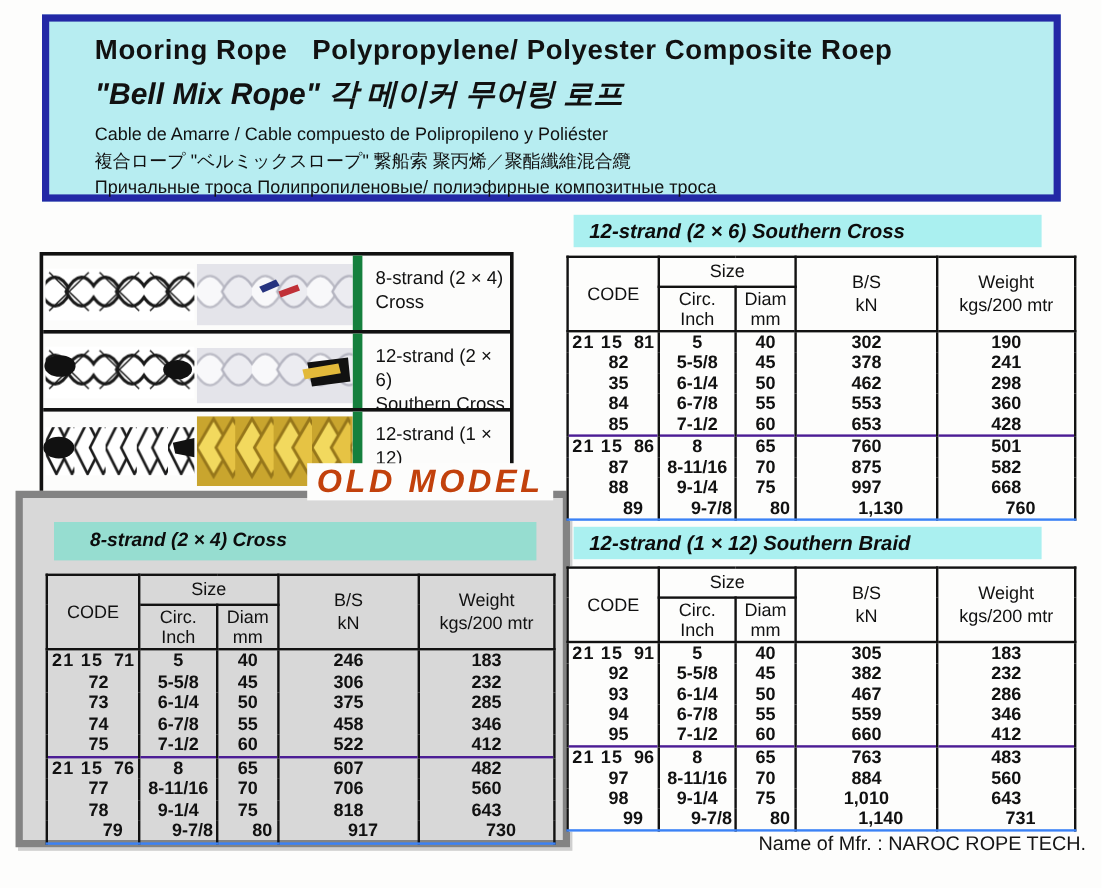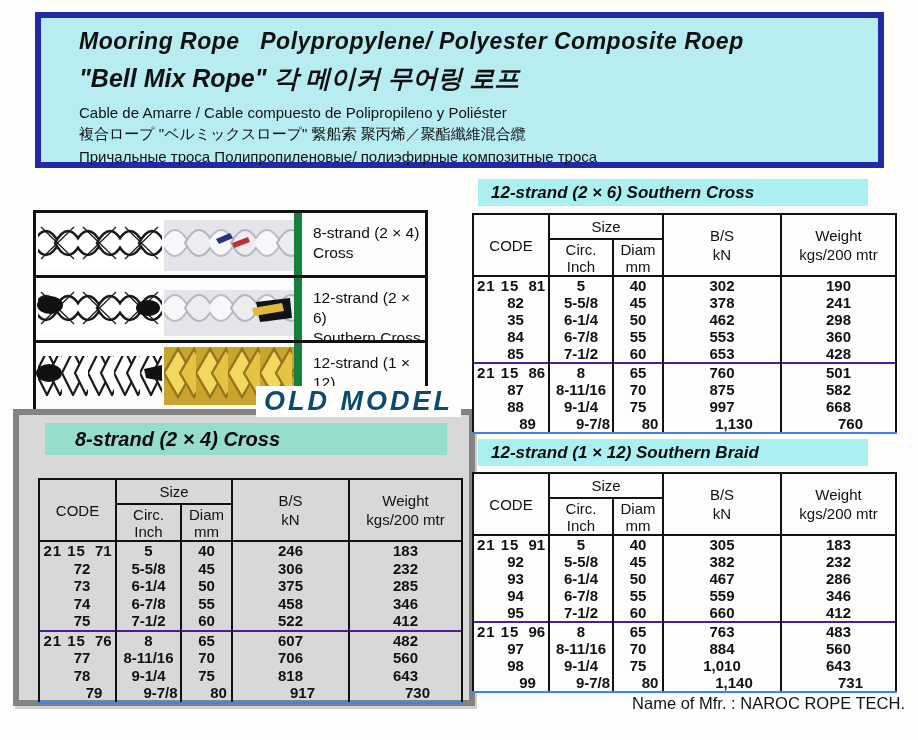--- a/index.html
+++ b/index.html
@@ -7,51 +7,51 @@
   .page {
     position:relative; width:918px; height:740px; overflow:hidden;
     background:#fdfdfc; font-family:"Liberation Sans", sans-serif; color:#111;
   }
 
   
   .header-box {
     position:absolute; left:35px; top:12px; width:849px; height:156px;
     background:#b7edf1; border:6px solid #2328a6; padding:8px 10px 0 38px;
   }
-  .h-title1 { font-size:23px; font-weight:bold; font-style:italic; letter-spacing:.5px; margin-top:2px; white-space:pre; }
+  .h-title1 { font-size:23px; font-weight:bold; letter-spacing:.5px; margin-top:2px; white-space:pre; }
   .h-title2 { font-size:25px; font-weight:bold; font-style:italic; margin-top:7px; }
   .h-sub  { font-size:15px; margin-top:4px; }
   .h-sub.first { margin-top:9px; }
 
   
   .rope-panel {
     position:absolute; left:33px; top:210px; width:395px; height:207px;
     border:3px solid #111; background:#fcfcfb;
   }
   .rope-row { height:65px; display:flex; border-bottom:3px solid #111; }
   .rope-row:last-child { border-bottom:none;justify-content:flex-end; }
   .rope-art  { width:128px; height:100%; }
   .rope-photo{ width:130px; height:100%; }
   .rope-label{ flex:1; border-left:8px solid #15803d; padding:10px 0 0 11px; font-size:15.5px; line-height:20px; }
 
   
   .old-model {
     position:absolute; left:256px; top:386px; z-index:5;
     font-size:27px; font-weight:bold; font-style:italic; letter-spacing:3px;
-    color:#0c4a6e; background:#fdfdfc; padding:0 8px;
+    color:#c2410c; background:#fdfdfc; padding:0 8px;
   }
 
   
   .left-frame {
     position:absolute; left:13px; top:409px; width:462px; height:297px;
     background:#d8d8d8; border:6px solid #838383; box-shadow:2px 3px 0 rgba(170,170,170,.55);
   }
   .band { position:absolute; font-weight:bold; font-style:italic; color:#0c0c0c; }
-  .band-left { left:26px; top:8px; width:402px; height:32px; background:#96ddd0;
-               font-size:20px; line-height:32px; padding-left:30px; }
+  .band-left { left:26px; top:20px; width:402px; height:32px; background:#96ddd0;
+               font-size:16px; line-height:32px; padding-left:30px; }
   .band-r1, .band-r2 { width:390px; height:27px; background:#aaf0f0;
                font-size:17px; line-height:27px; padding-left:13px; }
   .band-r1 { left:478px; top:179px; }
   .band-r2 { left:478px; top:439px; }
 
   
   table.spec { border-collapse:collapse; table-layout:fixed; position:absolute; background:transparent; }
   table.spec.on-white { background:#fdfdfc; }
   .t-left  { left:19px; top:63px; width:423px; }   
   .rt1 { left:472px; top:213px; width:423px; }

